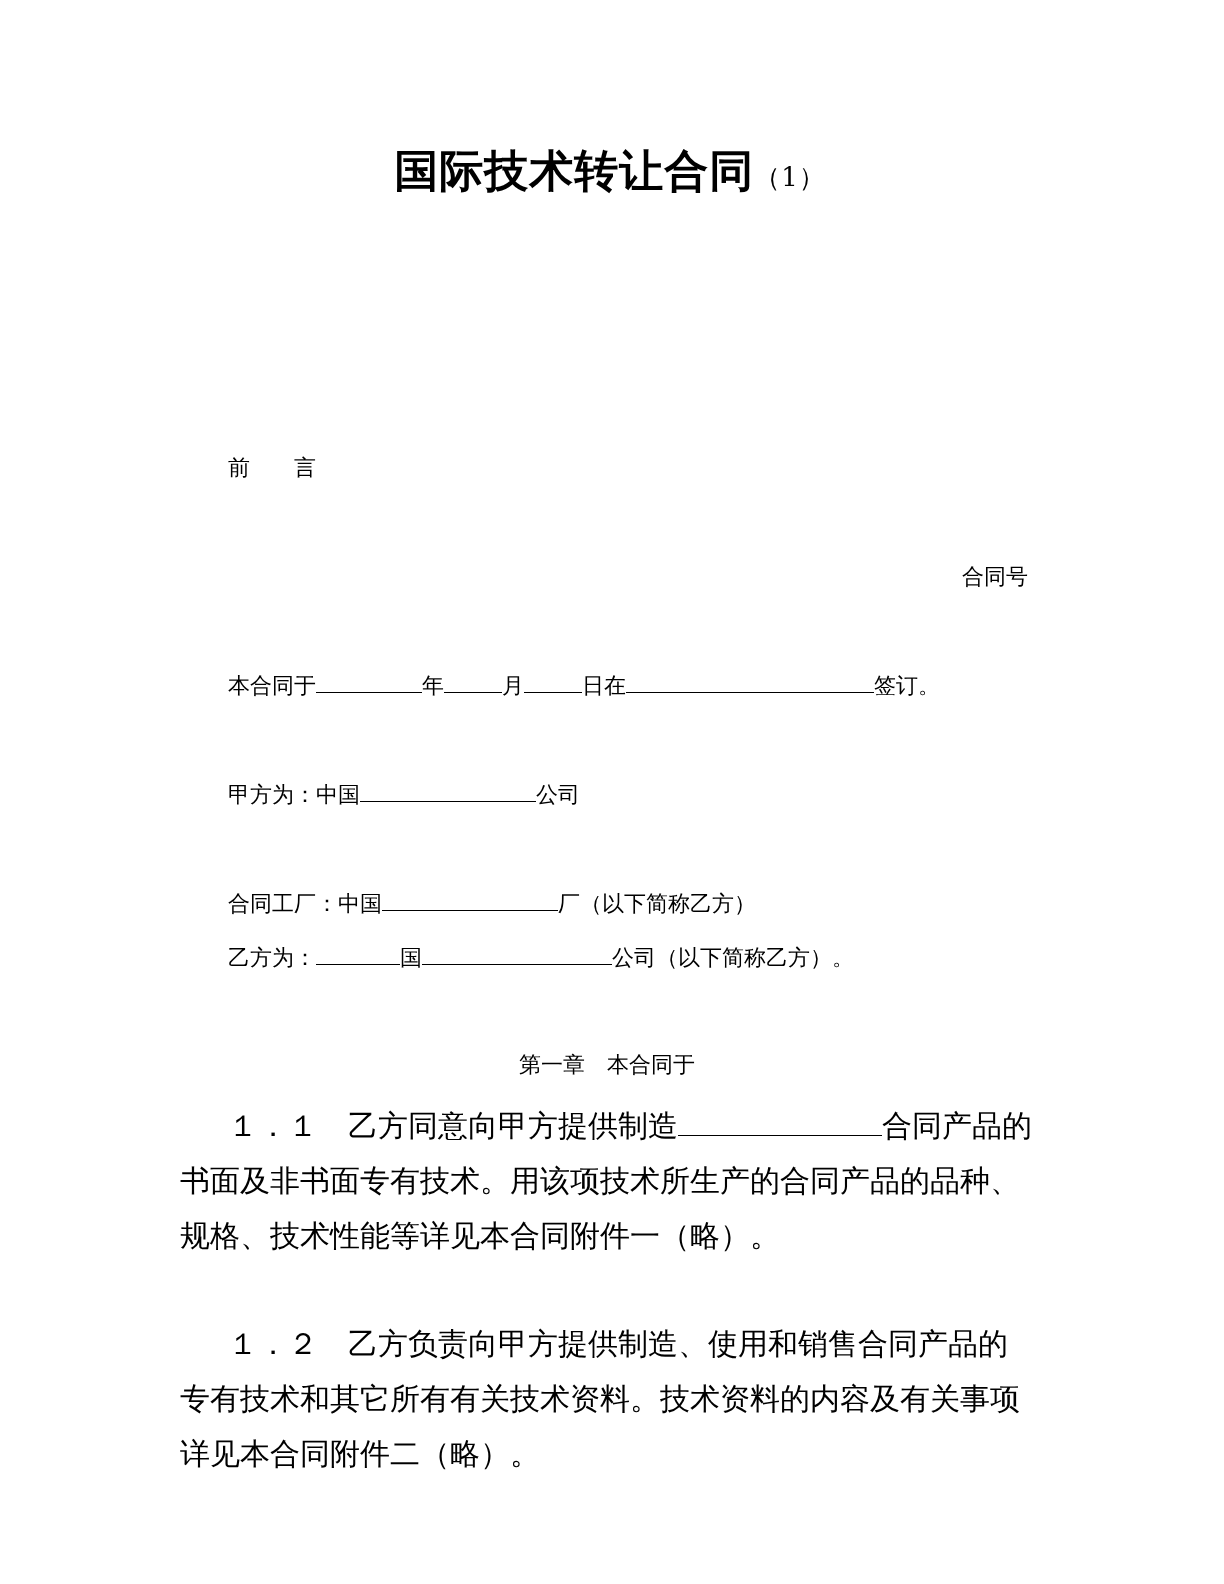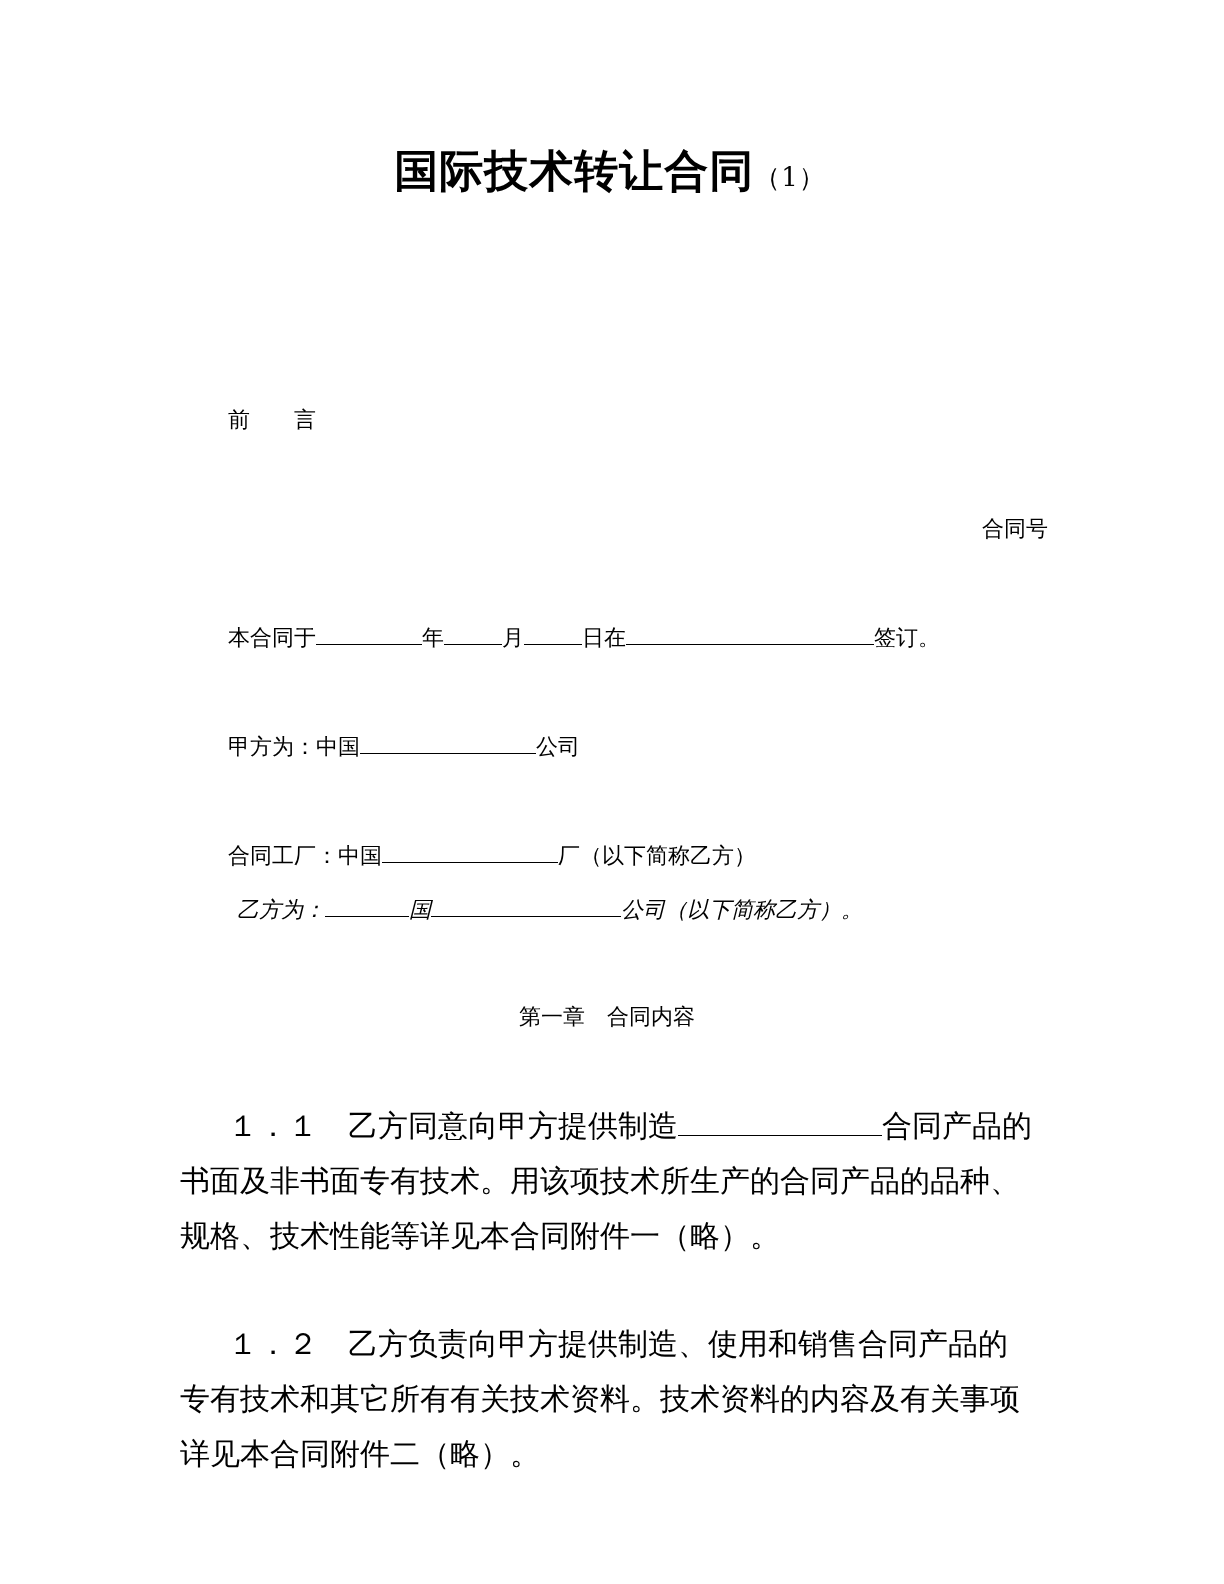--- a/index.html
+++ b/index.html
@@ -2,53 +2,53 @@
 <html><head>
   <meta charset="utf-8">
   <style>
     html, body { margin: 0; padding: 0; background: #ffffff; }
     body { width: 1224px; height: 1584px; position: relative; overflow: hidden;
       font-family: "DejaVu Serif", "Liberation Serif", serif; color: #000; }
     .abs { position: absolute; white-space: nowrap; }
     .title { top: 142px; left: 0; width: 1220px; text-align: center; font-size: 44px; font-weight: bold;
       font-family: "DejaVu Sans", "Liberation Sans", sans-serif; letter-spacing: 1px; }
     .title .suffix { font-size: 26px; font-weight: normal; font-family: "DejaVu Serif", serif; }
-    .t { font-size: 22px; line-height: 26px; }
+    .t { font-size: 22px; line-height: 26px; margin-top: 48px; }
     .blank { display: inline-block; border-bottom: 1.5px solid #000; height: 20px; vertical-align: baseline; }
     .para { position: absolute; left: 180px; width: 855px; font-size: 30px; line-height: 55px; }
     .para .indent { display: inline-block; width: 48px; }
   </style>
 </head>
 <body>
 
 <div class="abs title">
   <span>国际技术转让合同</span><span class="suffix">（1）</span>
 </div>
 
 <div class="abs t" style="top:407px;left:228px;">前　　言</div>
 
-<div class="abs t" style="top:516px;left:982px;">合同号</div>
+<div class="abs t" style="top:516px;left:962px;">合同号</div>
 
 <div class="abs t" style="top:624px;left:228px;">
   <span>本合同于</span><span class="blank" style="width:106px"></span><span>年</span><span class="blank" style="width:58px"></span><span>月</span><span class="blank" style="width:58px"></span><span>日在</span><span class="blank" style="width:248px"></span><span>签订。</span>
 </div>
 
 <div class="abs t" style="top:733px;left:228px;">
   <span>甲方为：中国</span><span class="blank" style="width:176px"></span><span>公司</span>
 </div>
 
 <div class="abs t" style="top:842px;left:228px;">
   <span>合同工厂：中国</span><span class="blank" style="width:176px"></span><span>厂（以下简称乙方）</span>
 </div>
 
-<div class="abs t" style="top:896px;left:237px;font-style:italic;">
+<div class="abs t" style="top:896px;left:228px;">
   <span>乙方为：</span><span class="blank" style="width:84px"></span><span>国</span><span class="blank" style="width:190px"></span><span>公司（以下简称乙方）。</span>
 </div>
 
-<div class="abs t" style="top:1004px;left:0;width:1214px;text-align:center;">第一章　合同内容</div>
+<div class="abs t" style="top:1004px;left:0;width:1214px;text-align:center;">第一章　本合同于</div>
 
 <div class="para" style="top:1098px;">
   <span class="indent"></span><span>１．１</span>　<span>乙方同意向甲方提供制造</span><span class="blank" style="width:204px"></span><span>合同产品的书面及非书面专有技术。用该项技术所生产的合同产品的品种、规格、技术性能等详见本合同附件一（略）。</span>
 </div>
 
 <div class="para" style="top:1316px;">
   <span class="indent"></span><span>１．２</span>　<span>乙方负责向甲方提供制造、使用和销售合同产品的专有技术和其它所有有关技术资料。技术资料的内容及有关事项详见本合同附件二（略）。</span>
 </div>
 
 </body></html>

